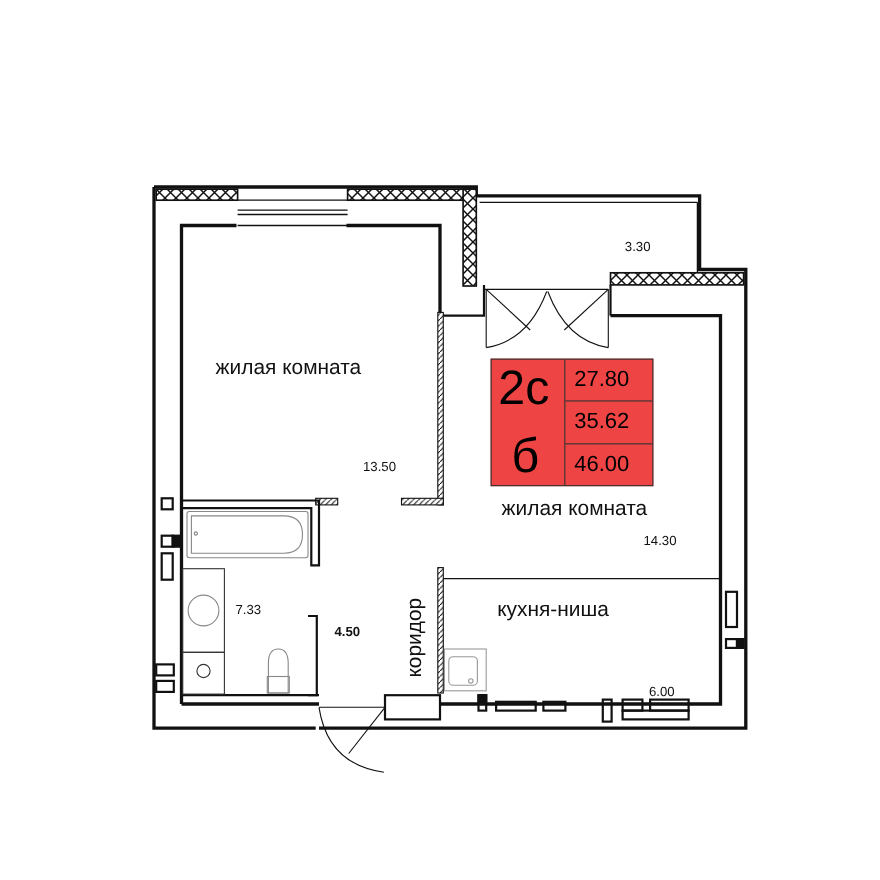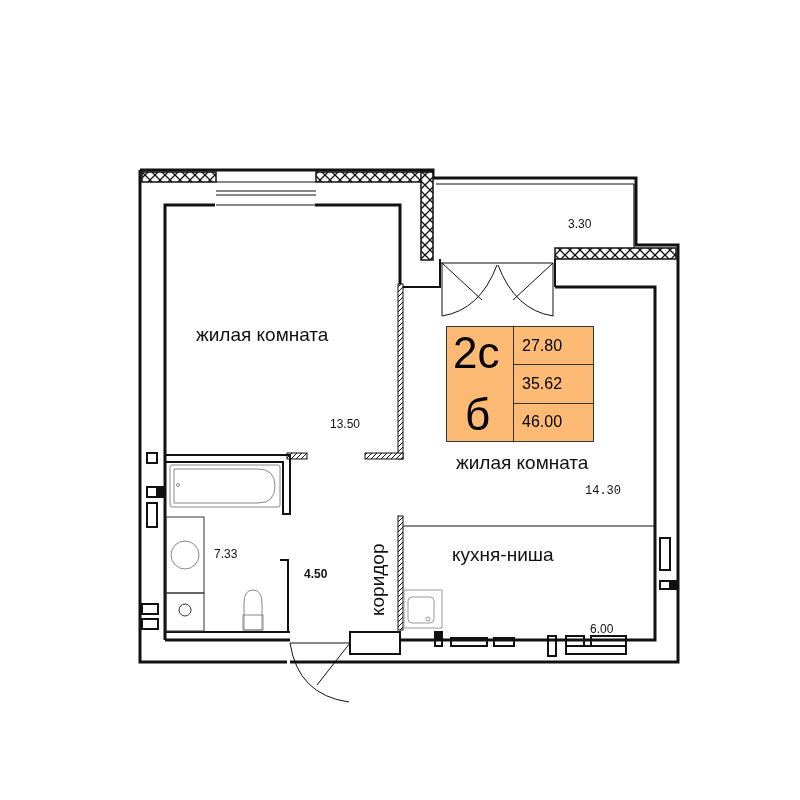--- a/index.html
+++ b/index.html
@@ -1,26 +1,26 @@
 <!DOCTYPE html>
 <html><head>
 <meta charset="utf-8">
 <style>
   html, body { margin: 0; padding: 0; background: #ffffff; }
   body { width: 800px; height: 800px; position: relative; overflow: hidden; font-family: "Liberation Sans", sans-serif; }
   svg { position: absolute; left: 0; top: 0; }
   .lbl { position: absolute; color: #111; font-family: "Liberation Sans", sans-serif; white-space: nowrap; line-height: 1; }
   .room-name { font-size: 19px; }
   .area { font-size: 12px; }
-  .summary { position: absolute; left: 446px; top: 326px; width: 146px; height: 114px; border: 1px solid #333; display: flex; background: #fdba74; }
+  .summary { position: absolute; left: 446px; top: 326px; width: 146px; height: 114px; border: 1px solid #333; display: flex; background: #ef4444; }
   .summary .left { width: 66px; border-right: 1px solid #333; position: relative; }
   .summary .type { position: absolute; left: 6px; top: 4px; font-size: 44px; line-height: 1; }
   .summary .sub { position: absolute; left: 18px; top: 66px; font-size: 44px; line-height: 1; }
   .summary .right { flex: 1; display: flex; flex-direction: column; }
-  .summary .cell { flex: 1; border-bottom: 1px solid #333; display: flex; align-items: center; padding-left: 8px; font-size: 16px; }
+  .summary .cell { flex: 1; border-bottom: 1px solid #333; display: flex; align-items: center; padding-left: 8px; font-size: 20px; }
   .summary .cell:last-child { border-bottom: none; }
   .vert { transform: rotate(-90deg); transform-origin: left top; }
 </style>
 </head>
 <body>
 
 <svg width="800" height="800" viewBox="0 0 800 800">
   <defs>
     <pattern id="hatchX" width="10" height="10" patternUnits="userSpaceOnUse">
       <rect width="10" height="10" fill="#fff"></rect>
@@ -143,21 +143,21 @@
   <g stroke="#111" fill="none" stroke-width="2">
     <path d="M555 259 L555 287"></path>
     <path d="M440 259 L440 287 L403 287"></path>
   </g>
 </svg>
 
 <div class="lbl room-name" style="left:196px; top:325px;">жилая комната</div>
 <div class="lbl area" style="left:330px; top:418px;">13.50</div>
 
 <div class="lbl room-name" style="left:456px; top:453px;">жилая комната</div>
-<div class="lbl area" style="left:585px; top:485px;font-family:Liberation Mono, monospace;">14.30</div>
+<div class="lbl area" style="left:585px; top:485px;">14.30</div>
 
 <div class="lbl room-name" style="left:452px; top:545px;">кухня-ниша</div>
 <div class="lbl area" style="left:590px; top:595px;margin-top:28px;">6.00</div>
 
 <div class="lbl area" style="left:214px; top:548px;">7.33</div>
 
 <div class="lbl room-name vert" style="left:368px; top:616px;">коридор</div>
 <div class="lbl area" style="left:304px; top:568px;font-weight:bold;">4.50</div>
 
 <div class="lbl area" style="left:568px; top:218px;">3.30</div>

